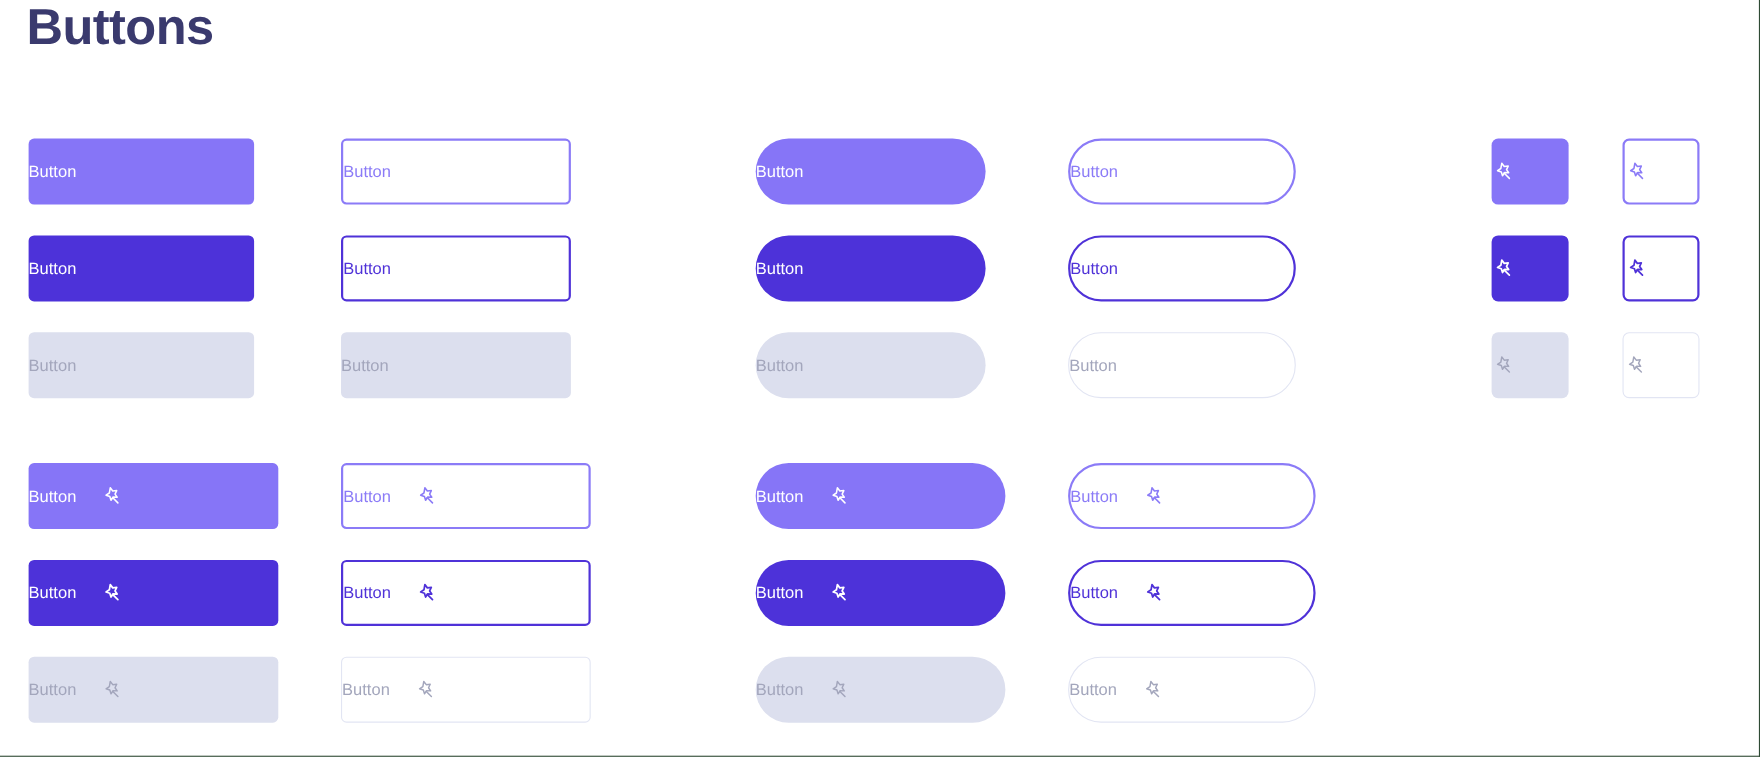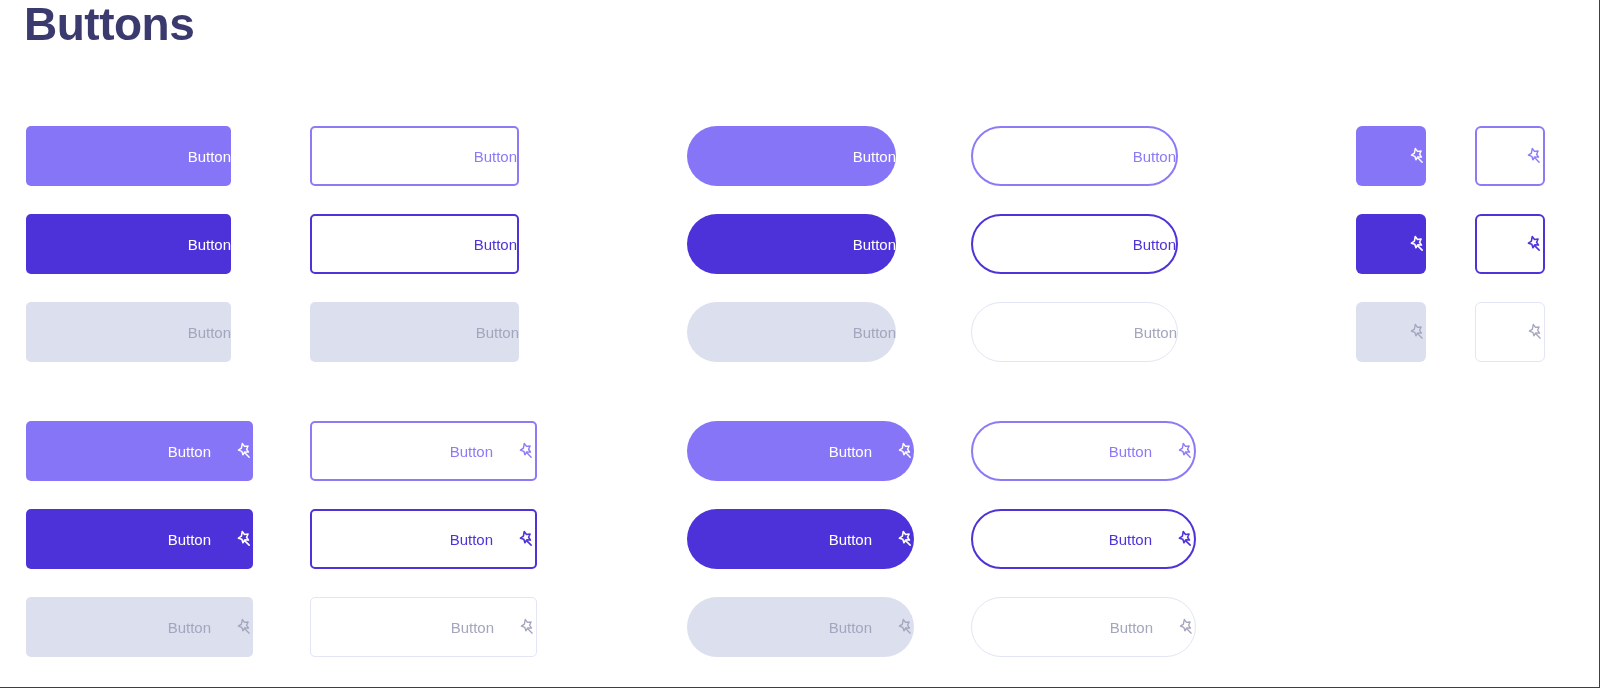--- a/index.html
+++ b/index.html
@@ -20,21 +20,21 @@
     color:#3a3a6e;line-height:1.25;
     white-space:nowrap;
   }
   .group{position:absolute;left:0;top:0;width:1600px;}
   #group-text-only{top:118px;}
   #group-text-icon{top:413px;}
   .btn-row{position:relative;height:88px;}
   .btn{
     position:absolute;
     box-sizing:border-box;
-    display:flex;align-items:center;justify-content:flex-end;
+    display:flex;align-items:center;justify-content:flex-start;
     font-size:15px;
     font-family:"Liberation Sans", sans-serif;
     white-space:nowrap;
     border:0 solid transparent;
     background:transparent;
     padding:0;
     cursor:pointer;
     -webkit-font-smoothing:antialiased;
   }
   .btn .label{pointer-events:none;}

